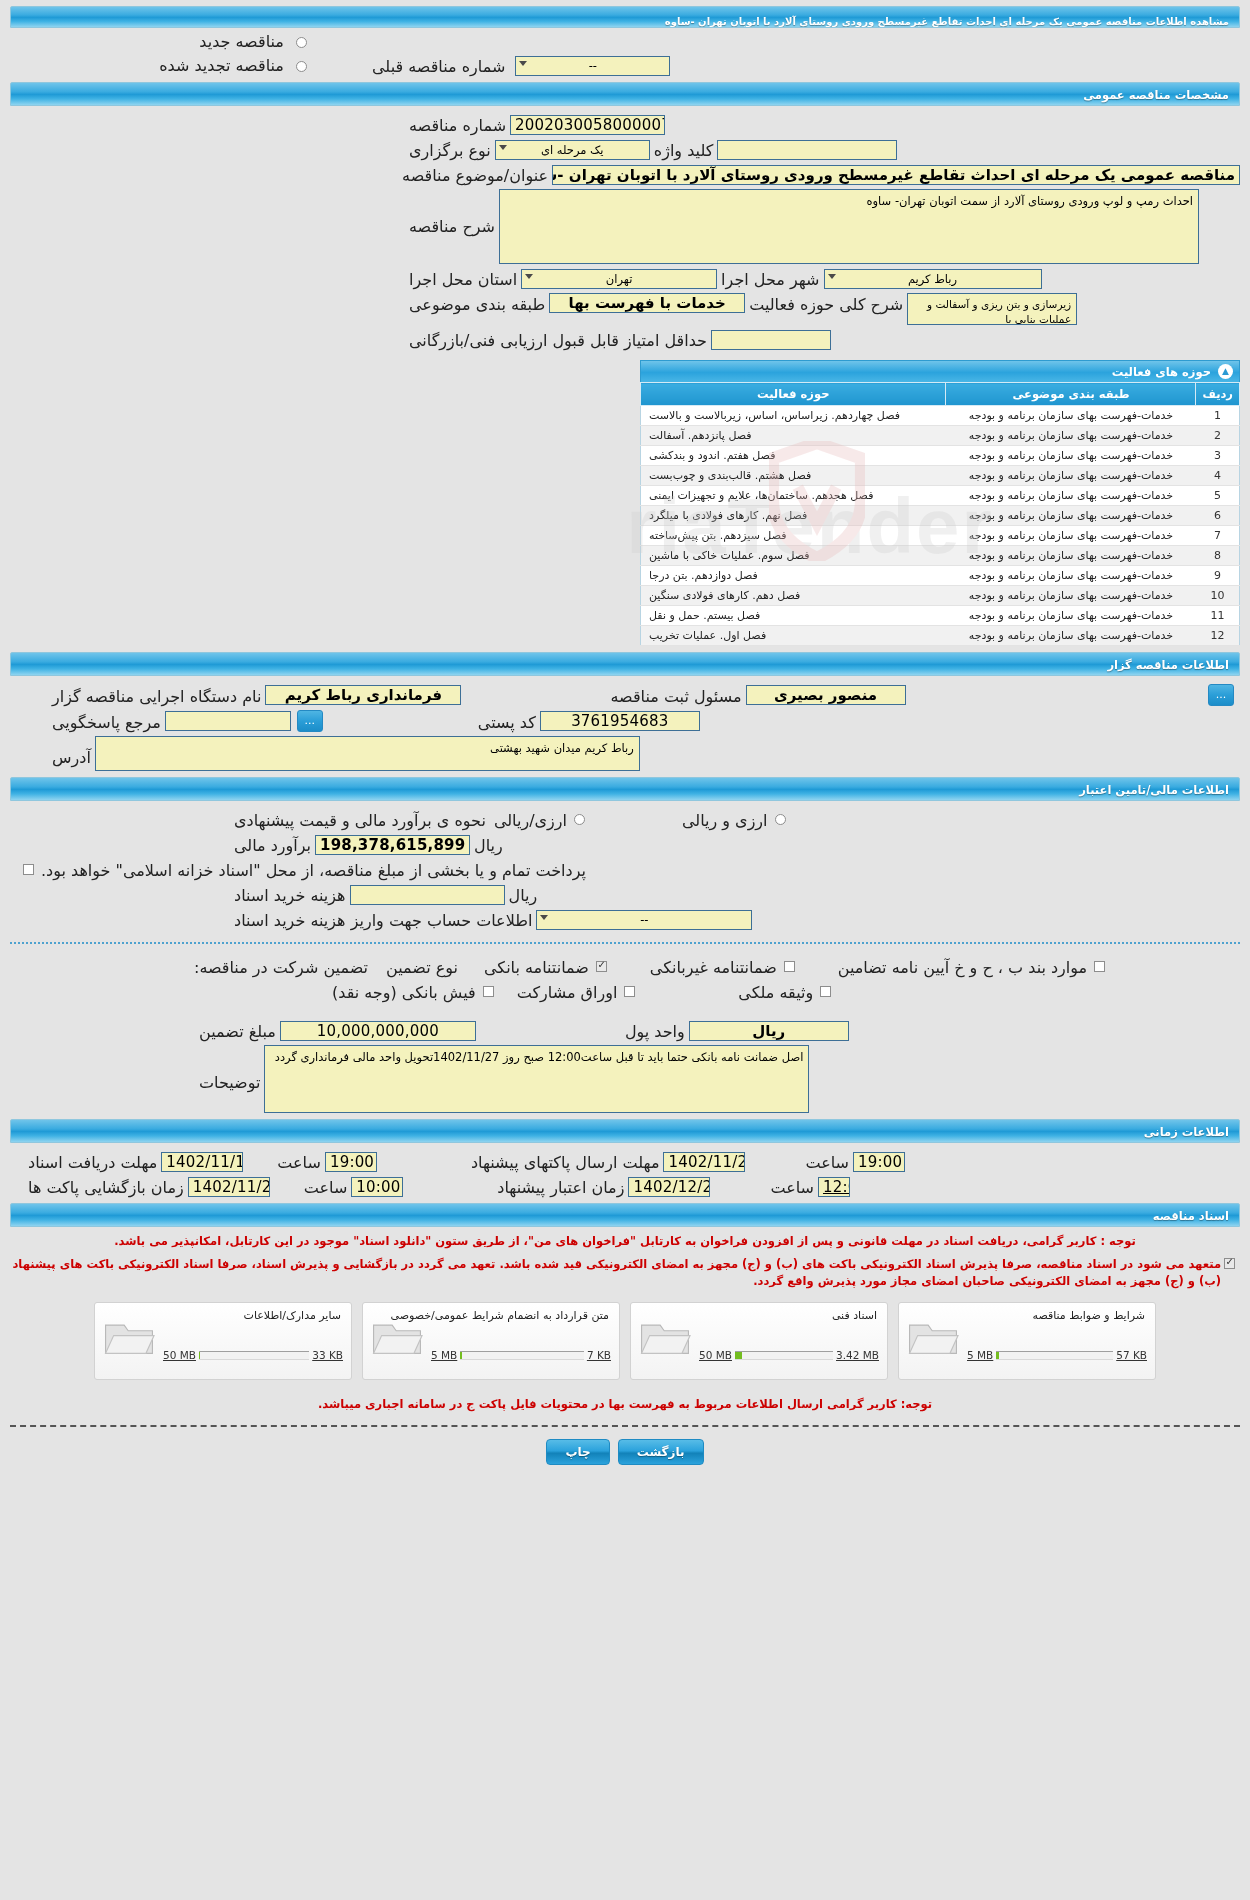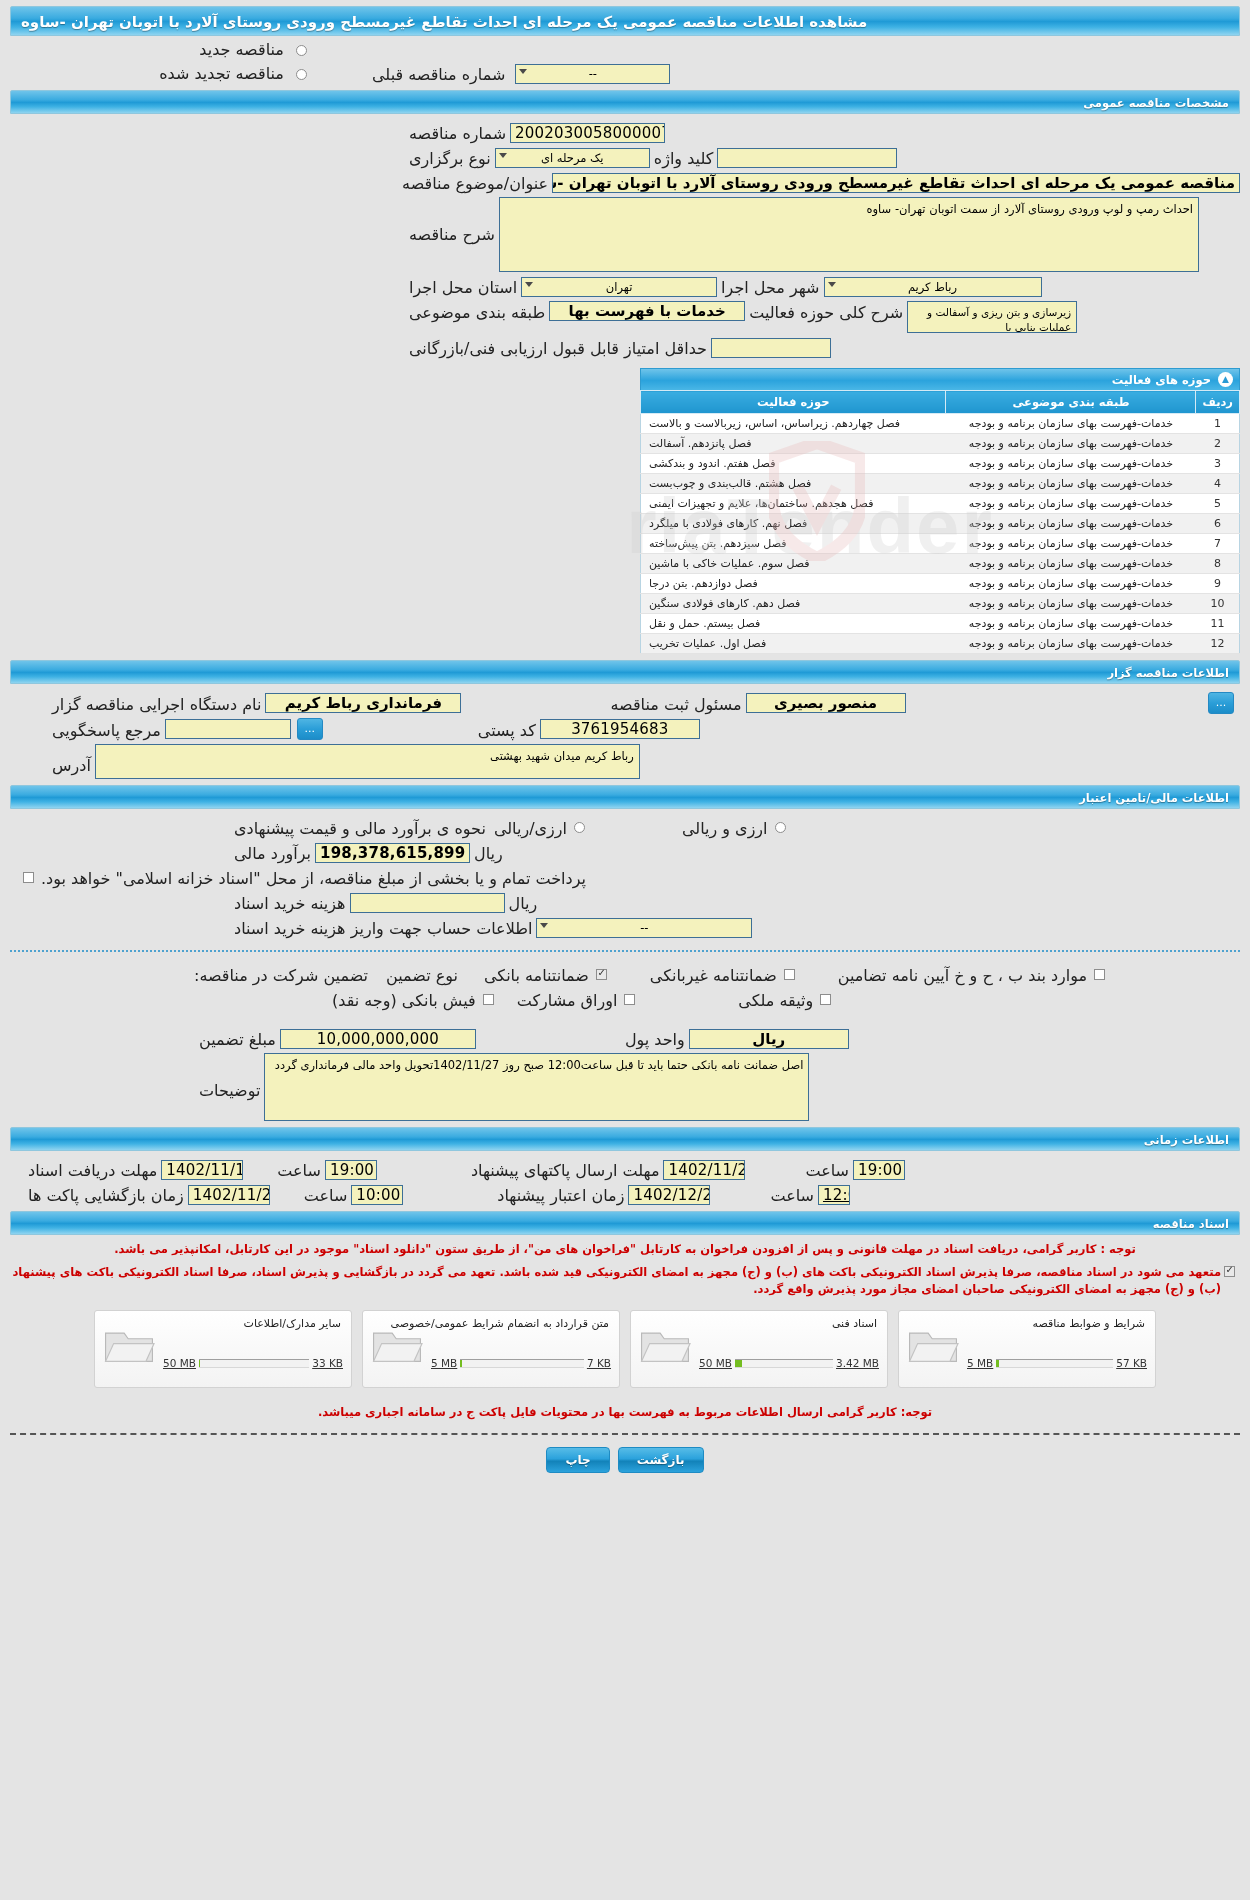--- a/index.html
+++ b/index.html
@@ -24,23 +24,23 @@
     border-radius: 2px 2px 0 0;
     color: #ffffff;
     font-size: 11.5px;
     font-weight: bold;
     line-height: 24px;
     padding: 0 10px;
     text-shadow: 0 1px 1px rgba(0,0,0,.35);
     overflow: hidden;
   }
   .bar.title-bar {
-    height: 30px; line-height: 30px;
-    font-size: 15px;
-    text-align: left;
+    height: 22px; line-height: 30px;
+    font-size: 10px;
+    text-align: right;
     margin: 6px 10px 2px 10px;
   }
 
   
   .row { display: flex; align-items: flex-start; justify-content: flex-start;
          padding: 2px 0; }
   .pad { padding-right: 10px; padding-left: 10px; }
   .lbl { font-size: 16px; color: #222; padding: 2px 4px 0 4px;
          white-space: nowrap; }
 

